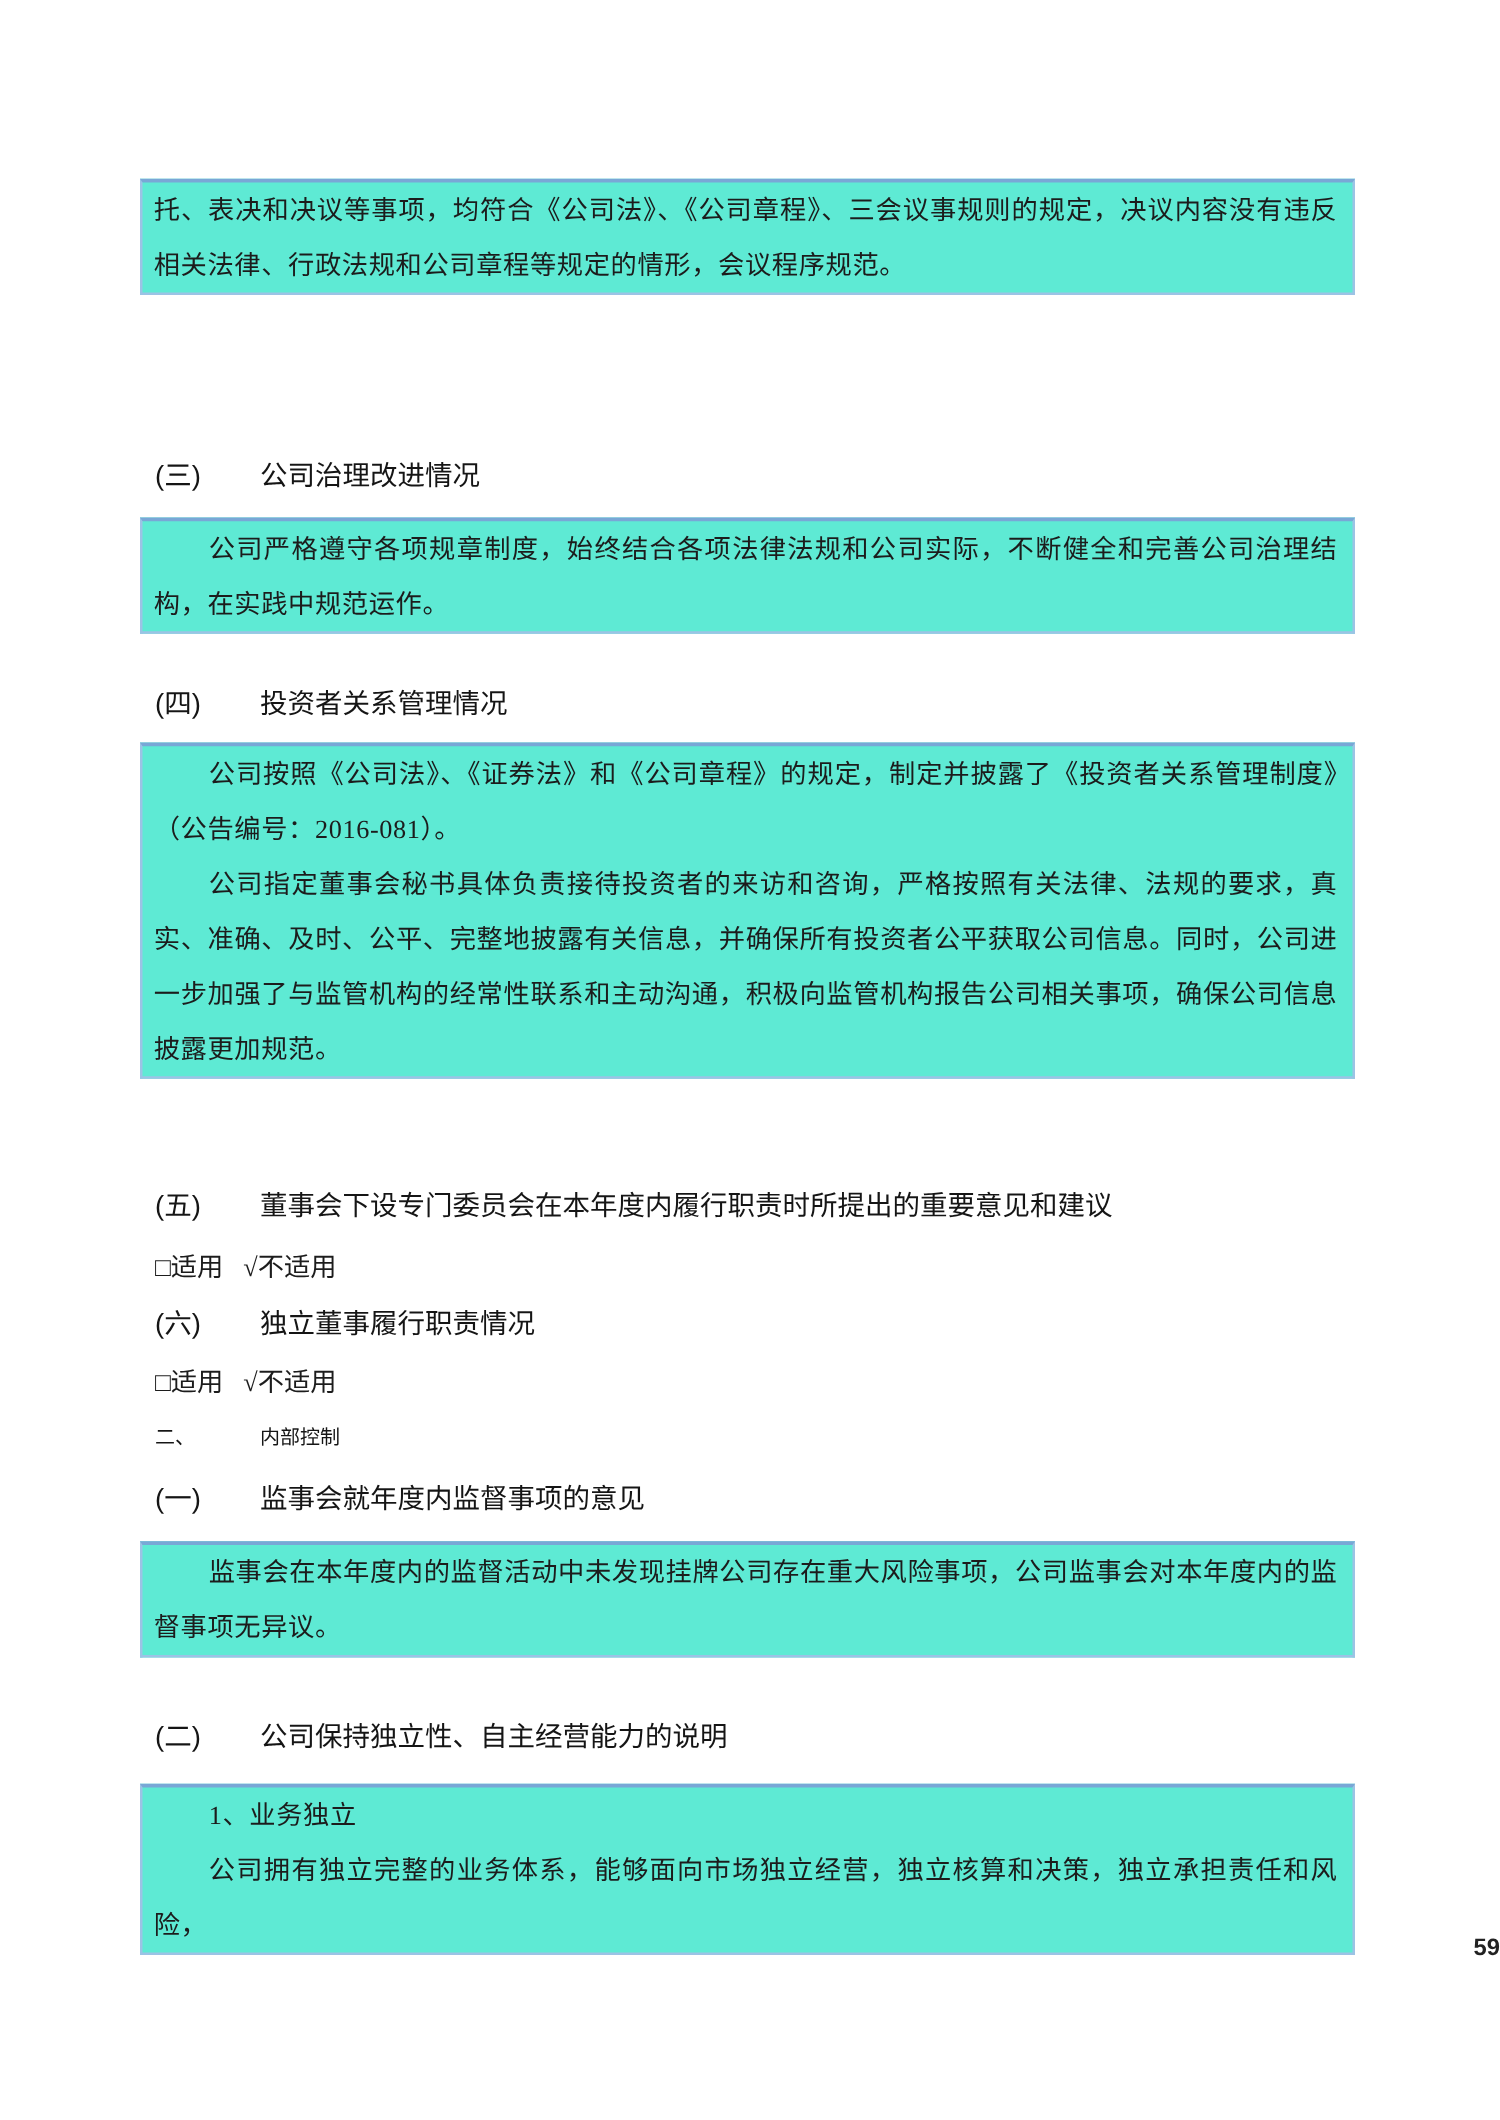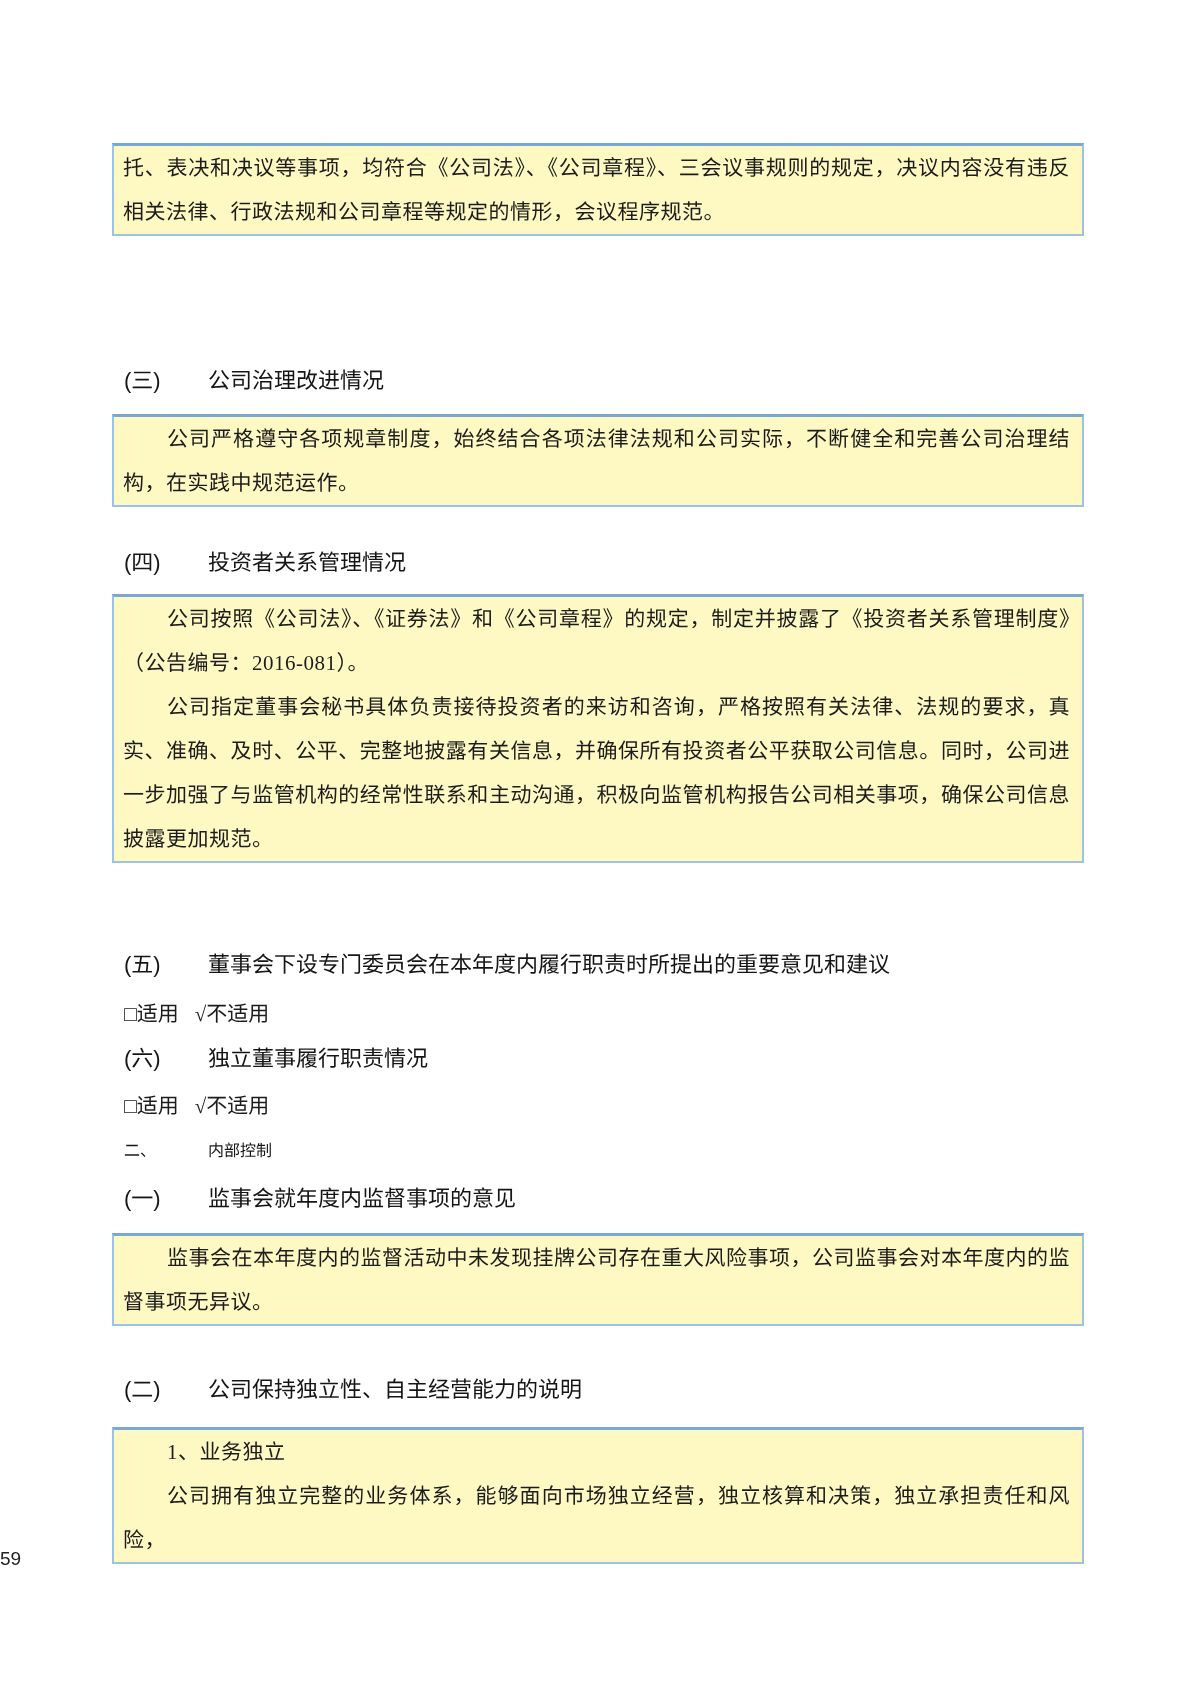--- a/index.html
+++ b/index.html
@@ -19,21 +19,21 @@
     --box-border-top: #79a7d6;
   }
   .tbox {
     position: absolute;
     left: 112px;
     width: 972px;
     box-sizing: border-box;
     border: 2px solid var(--box-border);
     border-top: 3px solid var(--box-border-top);
     padding: 0 12px 0 9px;
-    background: #fef9c3;
+    background: #5eead4;
   }
   .tbox p {
     margin: 0;
     font-size: 21px;
     line-height: 44px;
     text-align: justify;
     letter-spacing: 0.5px;
   }
   .tbox p.indent {
     text-indent: 44px;
@@ -64,24 +64,25 @@
     white-space: nowrap;
   }
   .applicable-row .opt2 {
     margin-left: 16px;
   }
   .page-footer {
     position: absolute;
     left: 0;
     top: 1548px;
     width: 100%;
-    text-align: left;
+    text-align: right;
     font-family: "Liberation Sans", "DejaVu Sans", sans-serif;
     font-size: 19px;
     color: #222222;
+    font-weight: bold;
   }
 </style>
 </head>
 <body>
 
 <div id="page" style="--box-border: #9cc3e5; --box-border-top: #79a7d6; color: rgb(28, 28, 28);">
 
   <div class="tbox" style="top:143px">
     <p>托、表决和决议等事项，均符合《公司法》、《公司章程》、三会议事规则的规定，决议内容没有违反相关法律、行政法规和公司章程等规定的情形，会议程序规范。</p>
   </div>

